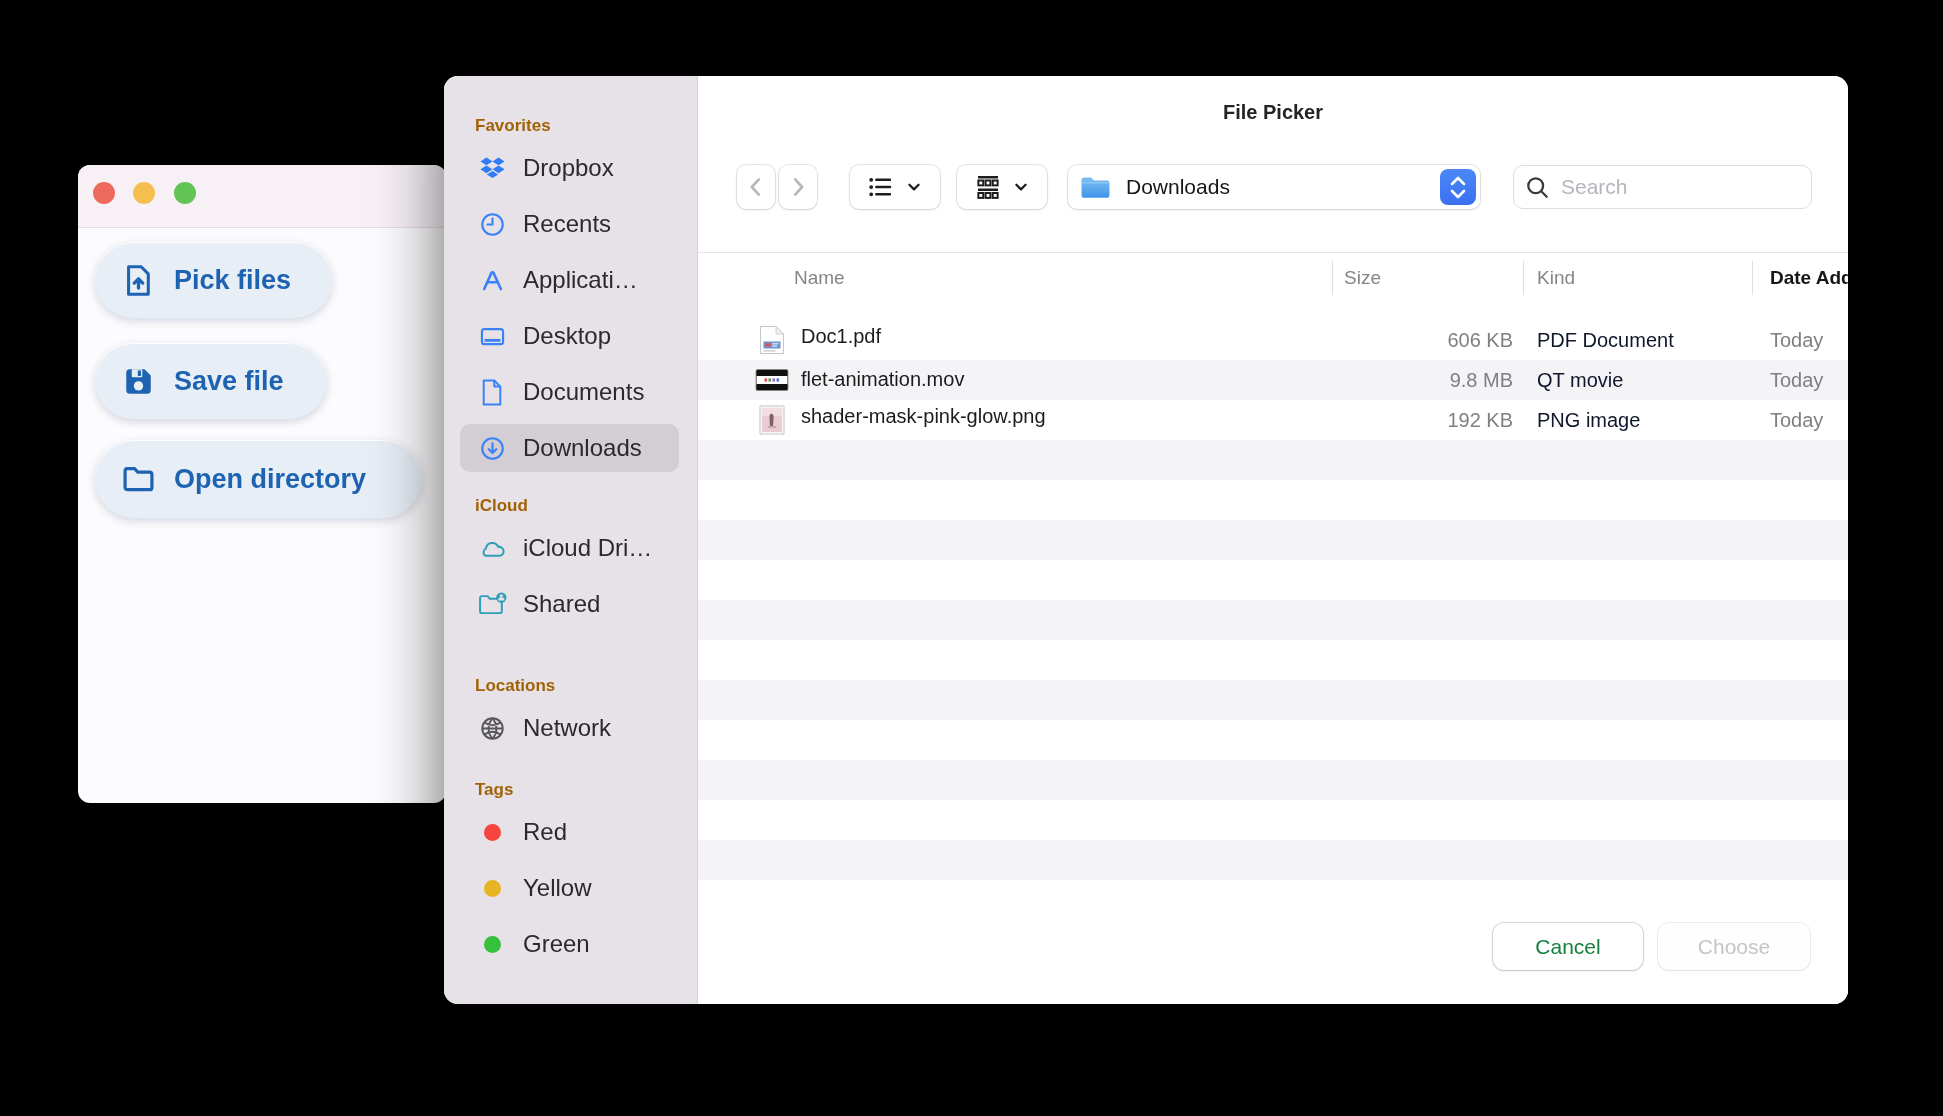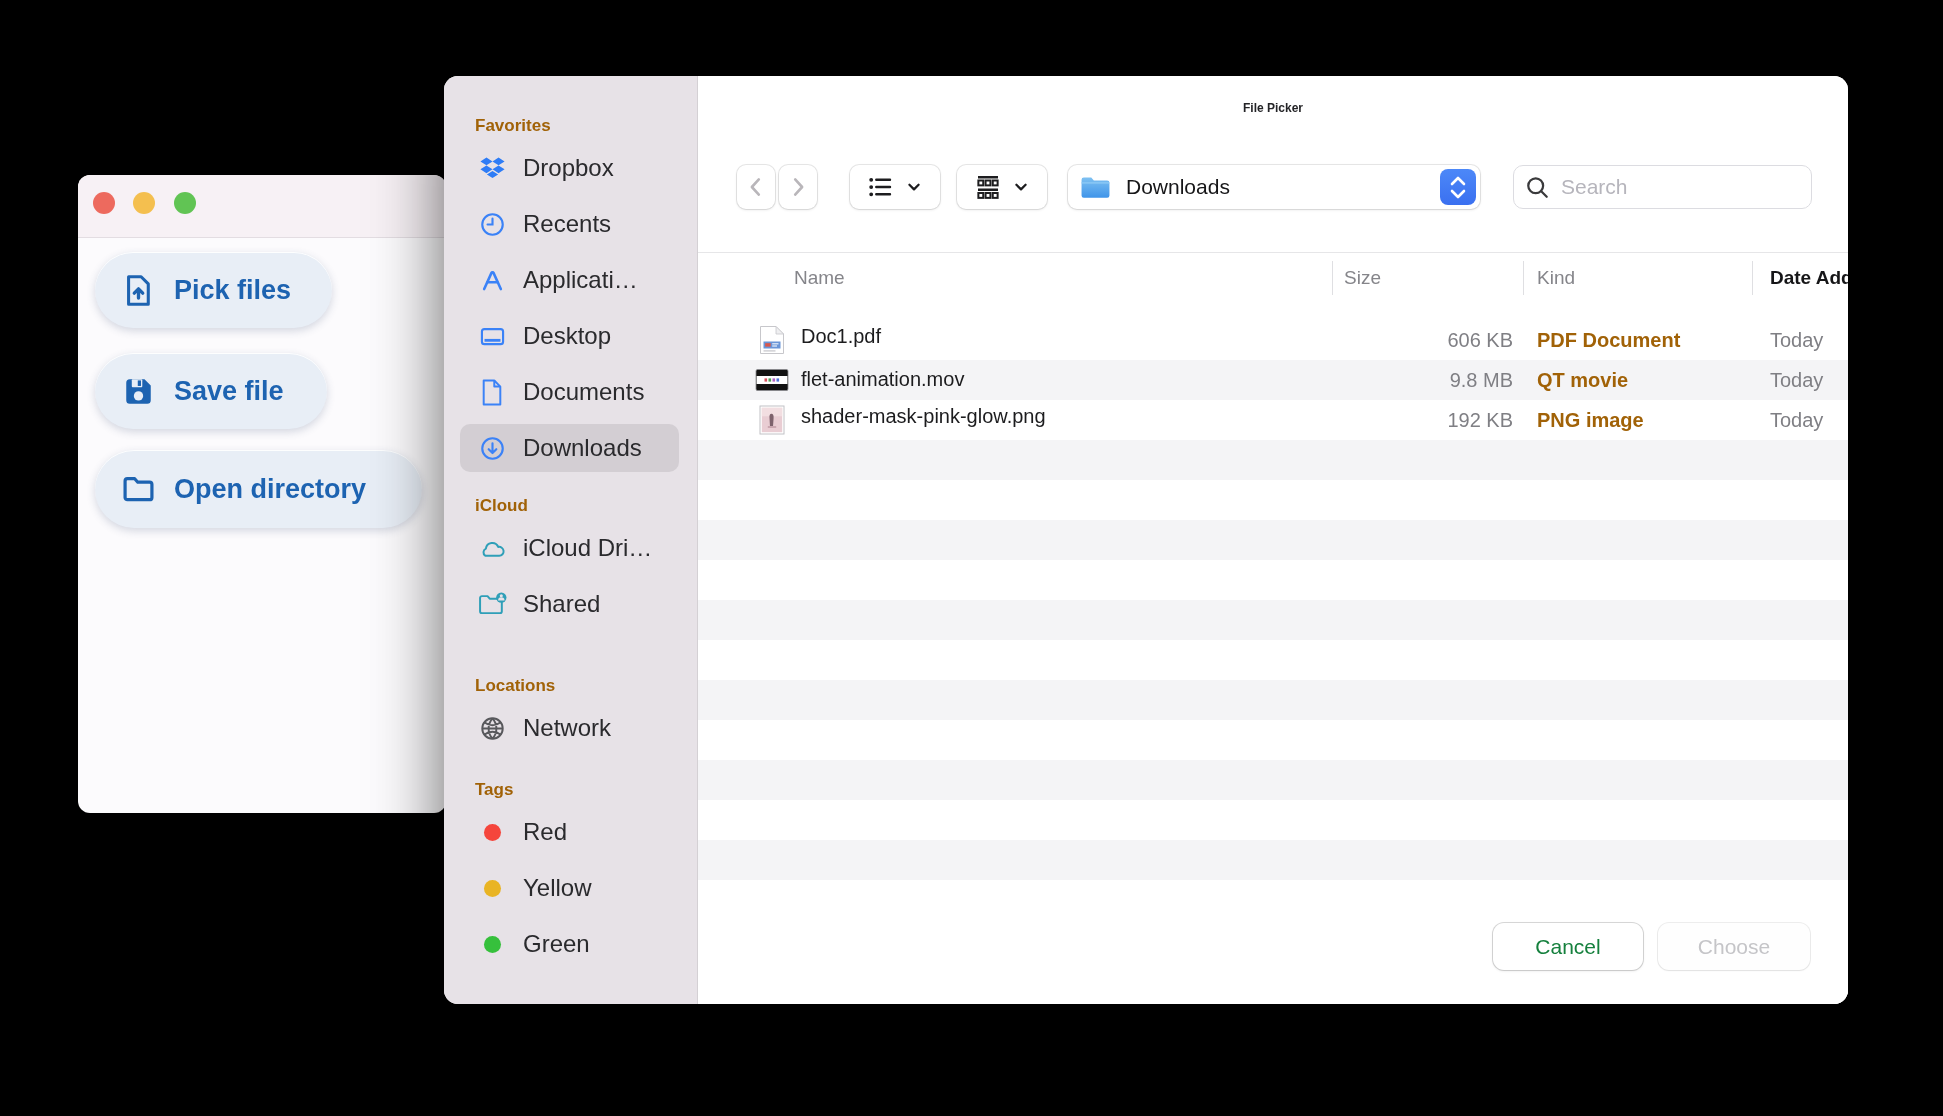--- a/index.html
+++ b/index.html
@@ -1,20 +1,20 @@
 <!DOCTYPE html>
 <html><head>
 <meta charset="utf-8">
 <style>
   html,body{margin:0;padding:0;background:#000;width:1943px;height:1116px;overflow:hidden;
     font-family:"Liberation Sans","DejaVu Sans",sans-serif;-webkit-font-smoothing:antialiased;}
   .stage{position:relative;width:1943px;height:1116px;background:#000;}
 
   
-  .app-window{position:absolute;left:78px;top:175px;width:368px;height:638px;background:#fcfbfd;
+  .app-window{position:absolute;left:78px;top:165px;width:368px;height:638px;background:#fcfbfd;
     border-radius:12px;box-shadow:0 18px 45px rgba(0,0,0,.55);}
   .titlebar{position:relative;height:62px;background:#f7f1f5;border-bottom:1px solid #e3dde2;
     border-radius:12px 12px 0 0;}
   .tl{position:absolute;top:17px;width:22px;height:22px;border-radius:50%;}
   .tl.red{left:15px;background:#ed6a5e;} .tl.yellow{left:55px;background:#f4bf4f;} .tl.green{left:96px;background:#61c454;}
   .pill{position:absolute;display:flex;align-items:center;gap:18px;padding-left:26px;box-sizing:border-box;
     background:#e8eef6;border-radius:40px;border:none;cursor:pointer;
     box-shadow:0 3px 9px rgba(50,70,110,.20), inset 0 1px 0 rgba(255,255,255,.9);}
   .pill .plabel{font-size:27px;font-weight:600;color:#1d63b1;white-space:nowrap;}
   .pill .picon{display:flex;align-items:center;}
@@ -29,21 +29,21 @@
   .sb-header.mt34{margin-top:20px;} .sb-header.mt40{margin-top:40px;}
   .sb-item{height:56px;margin:0 18px 0 16px;padding-left:16px;display:flex;align-items:center;gap:15px;
     font-size:24px;color:#2a2a2d;cursor:default;}
   .sb-item.selected{height:48px;margin-top:4px;margin-bottom:4px;background:#d3ced3;border-radius:10px;}
   .sb-icon{width:32px;height:32px;display:flex;align-items:center;justify-content:center;flex:0 0 32px;}
   .dot{width:17px;height:17px;border-radius:50%;display:block;}
   .sb-label{white-space:nowrap;overflow:hidden;}
 
   .content{flex:1;position:relative;background:#fff;border-radius:0 14px 14px 0;overflow:hidden;}
   .dlg-title{position:absolute;top:25px;left:0;right:0;text-align:center;
-    font-size:12px;font-weight:600;color:#242427;}
+    font-size:20px;font-weight:600;color:#242427;}
 
   
   .tbtn{position:absolute;top:89px;height:44px;background:#fff;border:none;border-radius:9px;
     box-shadow:0 0 0 1px rgba(0,0,0,.09), 0 1px 3px rgba(0,0,0,.10);
     display:flex;align-items:center;justify-content:center;cursor:pointer;box-sizing:border-box;}
   .nav-back{left:39px;width:38px;} .nav-fwd{left:81px;width:38px;}
   .view-list{left:152px;width:90px;gap:8px;} .view-group{left:259px;width:90px;gap:8px;}
   .loc-select{left:370px;width:412px;justify-content:flex-start;padding-left:10px;gap:14px;
     font-size:21px;color:#161618;position:absolute;}
   .stepper{position:absolute;right:4px;top:4px;width:36px;height:36px;border-radius:8px;
@@ -65,21 +65,21 @@
   .vsep{position:absolute;top:8px;width:1px;height:34px;background:#dfdfe2;}
 
   .list{position:absolute;top:226px;left:0;right:0;bottom:0;background:#fff;}
   .spacer{height:18px;}
   .frow{height:40px;display:grid;grid-template-columns:634px 191px 229px 1fr;align-items:center;
     font-size:20px;color:#1c1c1e;cursor:default;}
   .frow.alt{background:#f4f4f6;}
   .cell-name{display:flex;padding-left:57px;gap:12px;white-space:nowrap;overflow:hidden;}
   .ficon{width:34px;display:flex;align-items:center;justify-content:center;flex:0 0 34px;}
   .cell-size{text-align:right;padding-right:10px;color:#7f7f84;}
-  .cell-kind{padding-left:14px;color:#a16207;white-space:nowrap;font-weight:bold;}
+  .cell-kind{padding-left:14px;color:#0f172a;white-space:nowrap;}
   .cell-date{padding-left:18px;color:#7f7f84;white-space:nowrap;overflow:hidden;}
   .stripe{height:40px;} .stripe.gray{background:#f4f4f6;}
 
   
   .fbtn{position:absolute;bottom:34px;height:47px;border:none;border-radius:11px;font-size:21px;
     font-family:"Liberation Sans","DejaVu Sans",sans-serif;background:#fff;cursor:pointer;}
   .btn-cancel{right:205px;width:150px;color:#15803d;
     box-shadow:0 0 0 1px rgba(0,0,0,.15), 0 1px 3px rgba(0,0,0,.10);}
   .btn-choose{right:38px;width:152px;color:#c5c5c8;background:#fefefe;
     box-shadow:0 0 0 1px rgba(0,0,0,.07), 0 1px 2px rgba(0,0,0,.05);cursor:default;}

